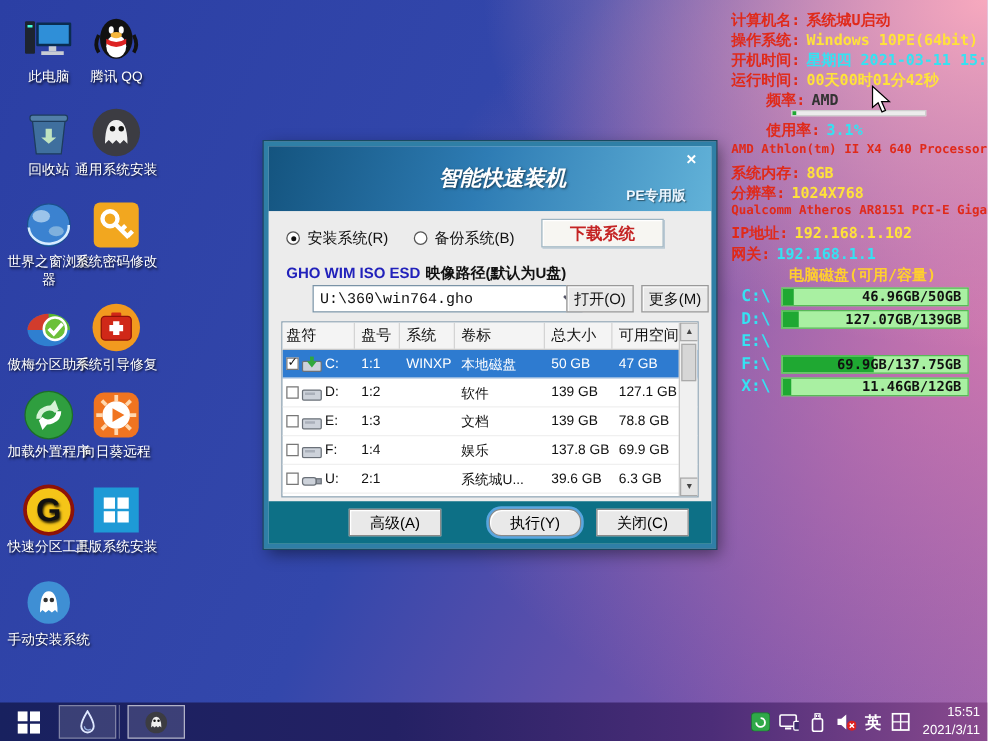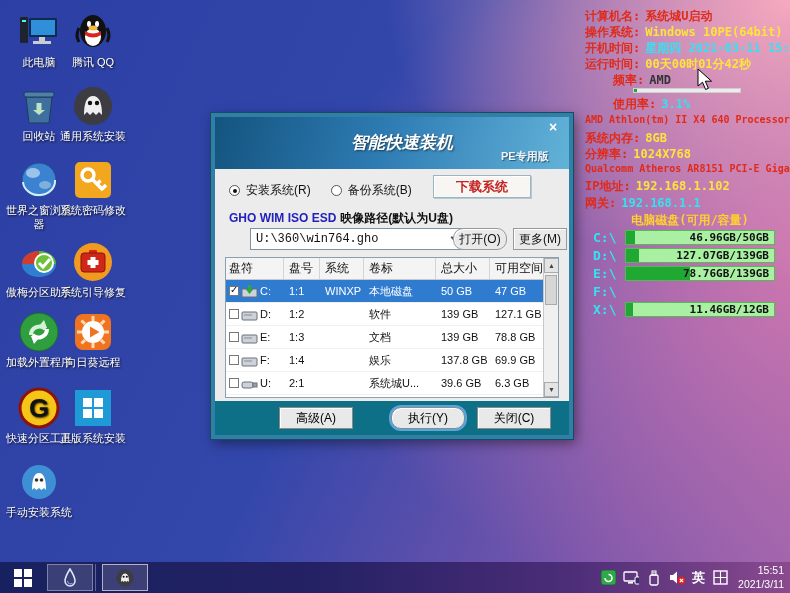--- a/index.html
+++ b/index.html
@@ -68,21 +68,21 @@
             color:#c42424; font-size:13px; font-weight:bold; text-align:center; line-height:21px; cursor:pointer; }
   .path-lab { position:absolute; top:41px; left:14px; font-weight:bold; }
   .path-lab .blue { color:#2222bb; margin-right:4px; }
   .combo { position:absolute; top:59px; left:14px; width:216px; height:22px; background:#fff;
            border:1px solid #7a93a6; font-family:"Liberation Mono",monospace; font-size:12px;
            line-height:20px; padding:0 18px 0 5px; cursor:text;margin-left:21px; }
   .combo .chev { position:absolute; right:6px; top:5px; width:7px; height:7px;
                  border-right:2px solid #556; border-bottom:2px solid #556; transform:rotate(45deg); }
   .mini-btn { position:absolute; top:59px; height:22px; background:#e9e9e9; border:1px solid #999;
               box-shadow:inset 1px 1px 0 #fff; text-align:center; line-height:20px; cursor:pointer; }
-  .btn-open { left:238px; width:54px;border-radius:10px; }
+  .btn-open { left:238px; width:54px; }
   .btn-more { left:298px; width:54px; }
 
   
   .dtable { position:absolute; top:88px; left:10px; width:334px; height:141px; background:#fff;
             border:1px solid #8aa0b0; overflow:hidden; }
   .thead { display:flex; height:22px; background:#f4f4f4; border-bottom:1px solid #c8c8c8;
            font-size:12px; }
   .th { border-right:1px solid #d4d4d4; padding-left:5px; line-height:21px; }
   .trow { display:flex; height:23px; align-items:center; border-bottom:1px solid #f0f0f0; cursor:pointer; }
   .trow.sel { background:#2e7bd0; color:#fff; }
@@ -302,24 +302,24 @@
     <div class="il" style="top:191px"><span class="lab">网关:</span><span class="v-cyan">192.168.1.1</span></div>
     <div class="disks-title" style="top:208px">电脑磁盘(可用/容量)</div>
 
     <div class="dbar-row" style="top:226px">
       <span class="dl">C:\</span><span class="dbar"><span class="used" style="width: 6%;"></span><span class="txt">46.96GB/50GB</span></span>
     </div>
     <div class="dbar-row" style="top:244px">
       <span class="dl">D:\</span><span class="dbar"><span class="used" style="width: 9%;"></span><span class="txt">127.07GB/139GB</span></span>
     </div>
     <div class="dbar-row" style="top:262px">
-      <span class="dl">E:\</span><span class="dbar"><span class="used" style="width: 43%;"></span><span class="txt">78.76GB/139GB</span></span>
+      <span class="dl">E:\</span>
     </div>
     <div class="dbar-row" style="top:280px">
-      <span class="dl">F:\</span>
+      <span class="dl">F:\</span><span class="dbar"><span class="used" style="width: 49%;"></span><span class="txt">69.9GB/137.75GB</span></span>
     </div>
     <div class="dbar-row" style="top:298px">
       <span class="dl">X:\</span><span class="dbar"><span class="used" style="width: 5%;"></span><span class="txt">11.46GB/12GB</span></span>
     </div>
   </div>
 
   <div class="dialog">
     <div class="dlg-title">
       <span class="subtitle">智能快速装机</span>
       <span class="edition">PE专用版</span>

